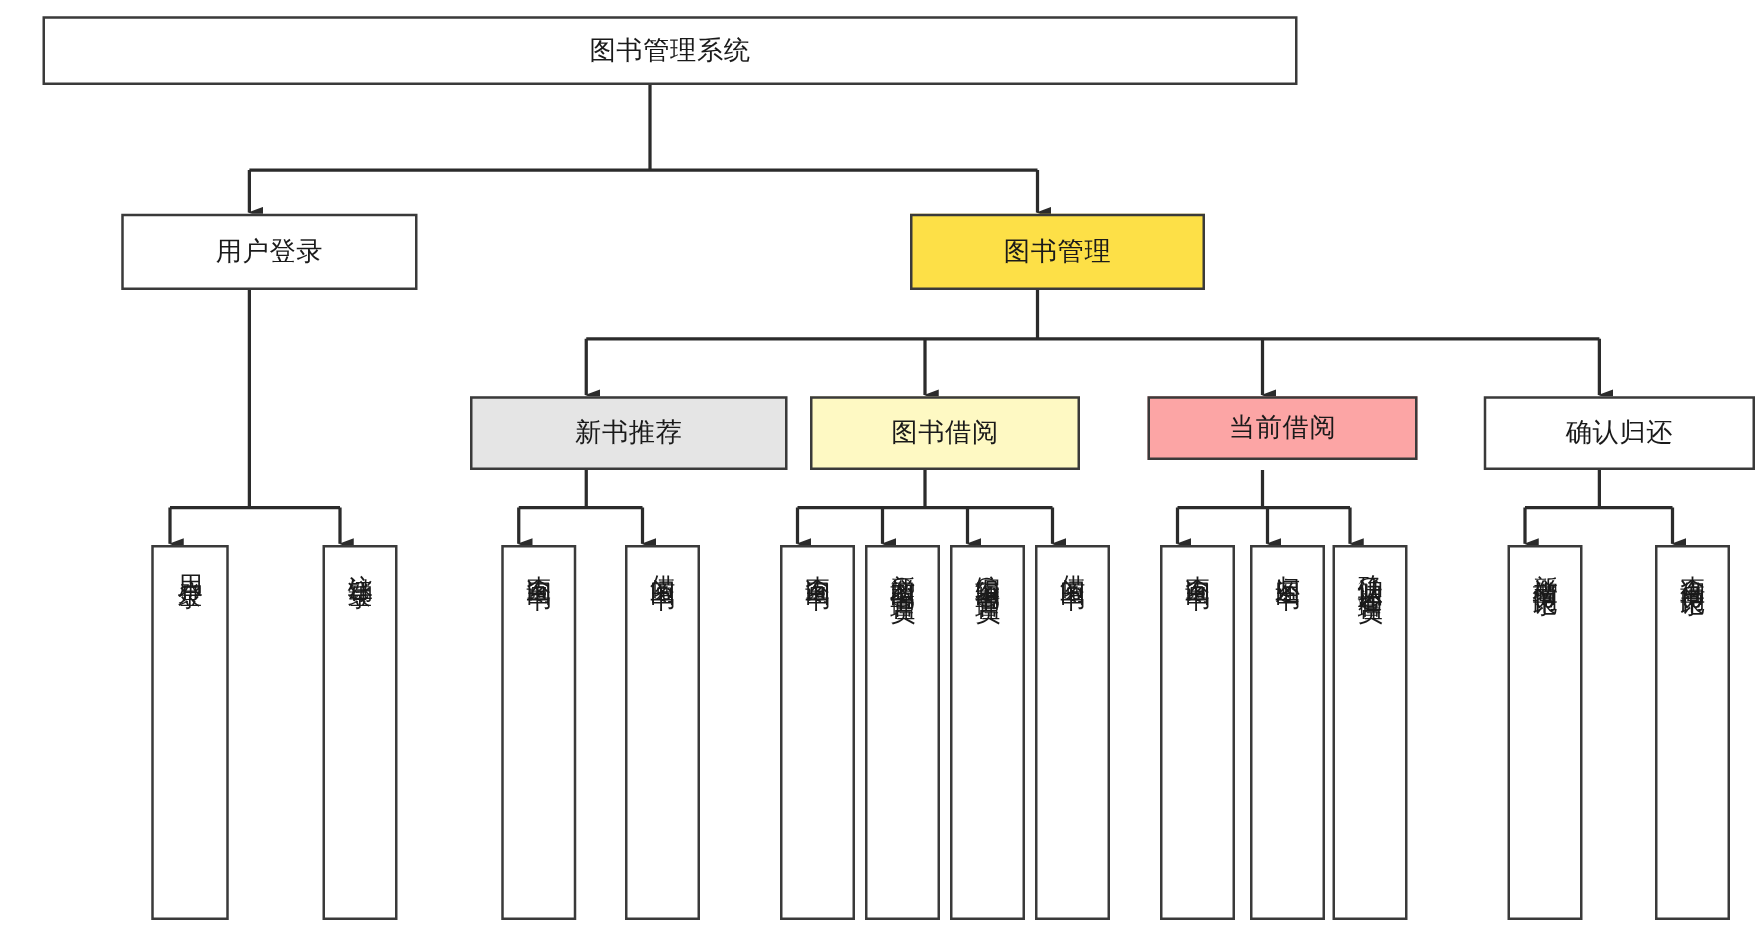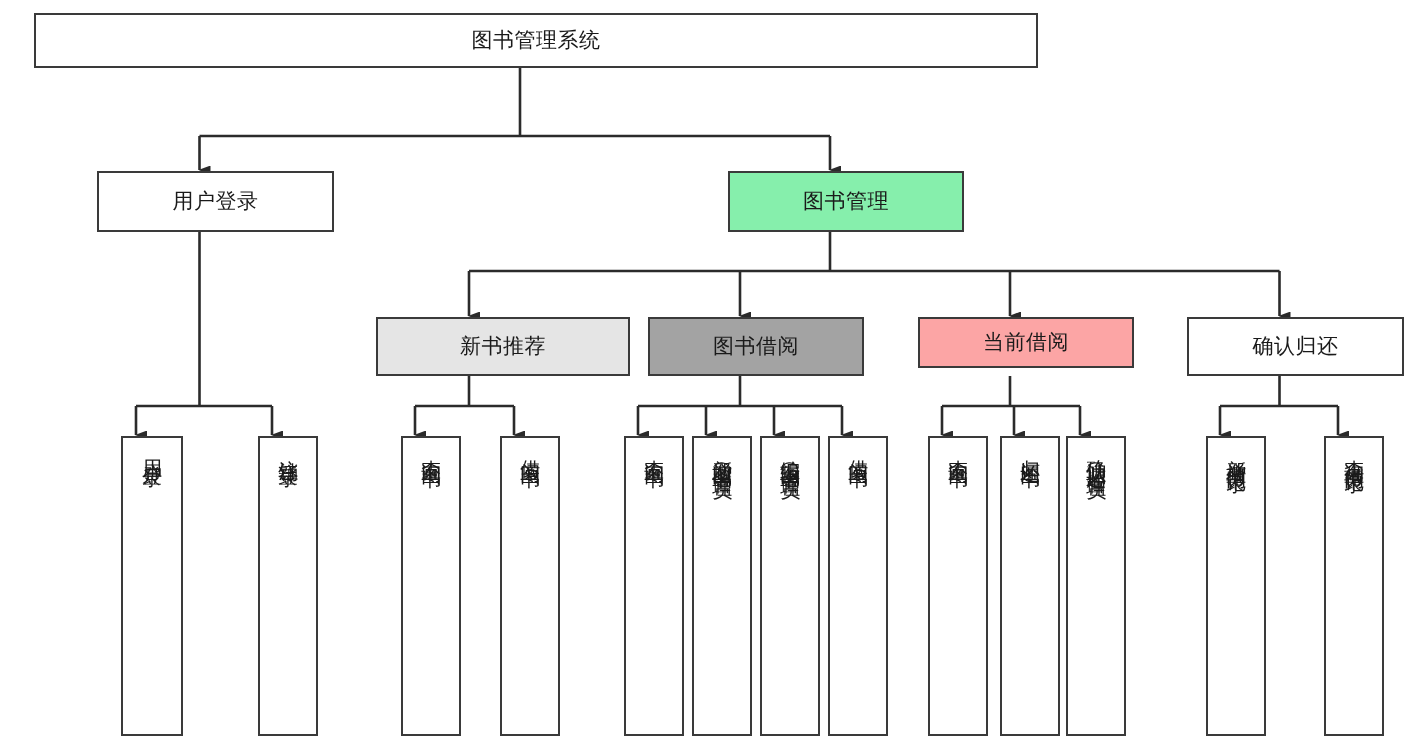--- a/index.html
+++ b/index.html
@@ -108,27 +108,27 @@
       </g>
   </svg>
 
   <div id="node-group">
       <div class="node-box" style="left: 18px; top: 13px; width: 1004px; height: 55px; border-color: rgb(58, 58, 58); background: rgb(255, 255, 255);">
         <span class="node-label" style="color: rgb(26, 26, 26);">图书管理系统</span>
       </div>
       <div class="node-box" style="left: 81px; top: 171px; width: 237px; height: 61px; border-color: rgb(58, 58, 58); background: rgb(255, 255, 255);">
         <span class="node-label" style="color: rgb(26, 26, 26);">用户登录</span>
       </div>
-      <div class="node-box" style="left: 712px; top: 171px; width: 236px; height: 61px; border-color: rgb(58, 58, 58); background: #86efac;">
+      <div class="node-box" style="left: 712px; top: 171px; width: 236px; height: 61px; border-color: rgb(58, 58, 58); background: #fde047;">
         <span class="node-label" style="color: rgb(26, 26, 26);">图书管理</span>
       </div>
       <div class="node-box" style="left: 360px; top: 317px; width: 254px; height: 59px; border-color: rgb(58, 58, 58); background: #e5e5e5; align-items: center;">
         <span class="node-label" style="color: rgb(26, 26, 26);">新书推荐</span>
       </div>
-      <div class="node-box" style="left: 632px; top: 317px; width: 216px; height: 59px; border-color: rgb(58, 58, 58); background: #a3a3a3;">
+      <div class="node-box" style="left: 632px; top: 317px; width: 216px; height: 59px; border-color: rgb(58, 58, 58); background: #fef9c3;">
         <span class="node-label" style="color: rgb(26, 26, 26);">图书借阅</span>
       </div>
       <div class="node-box" style="left: 902px; top: 317px; width: 216px; height: 51px; border-color: rgb(58, 58, 58); background: #fca5a5;">
         <span class="node-label" style="color: rgb(26, 26, 26);">当前借阅</span>
       </div>
       <div class="node-box" style="left: 1171px; top: 317px; width: 217px; height: 59px; border-color: rgb(58, 58, 58); background: rgb(255, 255, 255);">
         <span class="node-label" style="color: rgb(26, 26, 26);">确认归还</span>
       </div>
       <div class="node-box vertical" style="left: 105px; top: 436px; width: 62px; height: 300px; border-color: rgb(58, 58, 58); background: rgb(255, 255, 255);">
         <span class="node-label" style="color: rgb(26, 26, 26);">用户登录</span>

